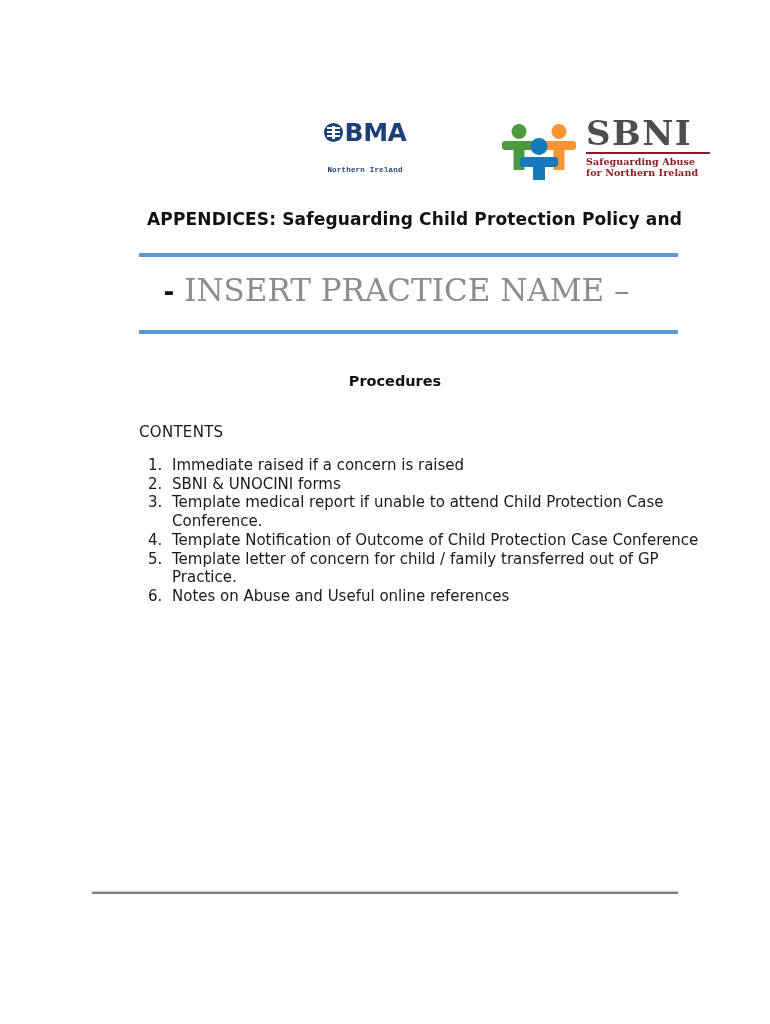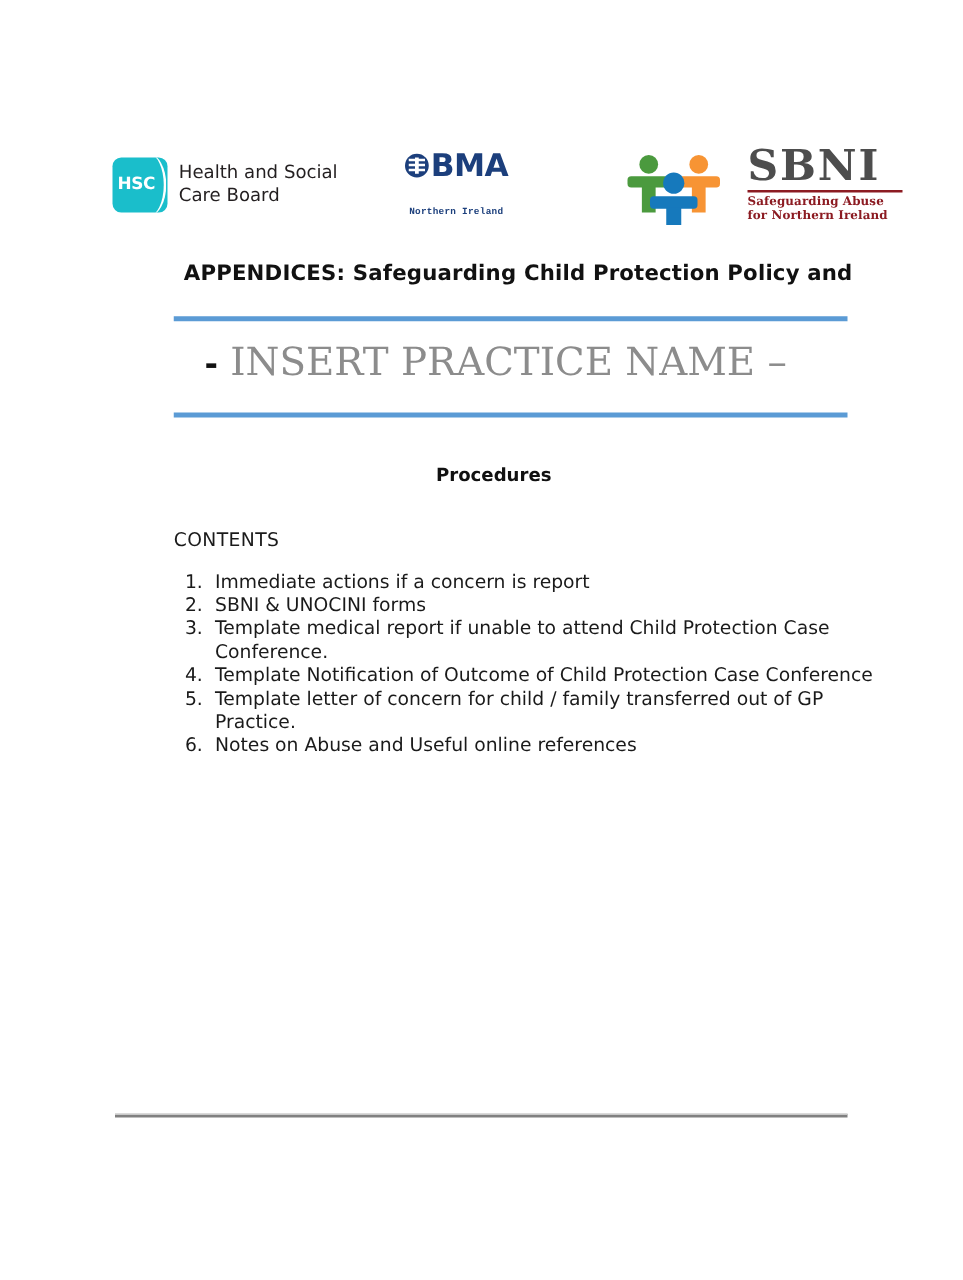--- a/index.html
+++ b/index.html
@@ -168,21 +168,21 @@
   .fig-orange { left: 42px; top: 8px; width: 34px; height: 46px; }
   .fig-orange .head { width: 15px; height: 15px; background: #F79434; }
   .fig-orange .arms { top: 17px; width: 34px; height: 9px; background: #F79434; }
   .fig-orange .stem { top: 25px; width: 11px; height: 21px; background: #F79434; }
   
   .fig-blue { left: 20px; top: 22px; width: 38px; height: 40px; z-index: 3; }
   .fig-blue .head { width: 17px; height: 17px; background: #1679BC; }
   .fig-blue .arms { top: 19px; width: 38px; height: 10px; background: #1679BC; }
   .fig-blue .stem { top: 28px; width: 12px; height: 14px; background: #1679BC; }
 
-  .sbni-text { margin-left: 20px; }
+  .sbni-text { margin-left: 8px; }
   .sbni-name {
     font-family: "DejaVu Serif", serif;
     font-weight: bold;
     font-size: 34px;
     line-height: 34px;
     color: #4D4D4D;
     letter-spacing: 1.5px;
   }
   .sbni-rule {
     height: 2px;
@@ -293,31 +293,20 @@
     height: 2px;
     background: #808080;
     border-top: 1px solid #c9c9c9;
   }
 </style>
 </head>
 <body>
 
 <div class="logo-strip">
 
-  <div class="hsc-logo">
-    <div class="hsc-mark">
-      <span class="hsc-text">HSC</span>
-      <span class="swoosh s1"></span>
-      <span class="swoosh s2"></span>
-    </div>
-    <div class="hsc-words">
-      <div>Health and Social</div>
-      <div>Care Board</div>
-    </div>
-  </div>
 
   <div class="bma-logo">
     <div class="bma-top">
       <span class="bma-roundel"></span>
       <span class="bma-letters">BMA</span>
     </div>
     <div class="bma-sub">Northern Ireland</div>
   </div>
 
   <div class="sbni-logo">
@@ -355,21 +344,21 @@
   <span class="lead-dash">-</span><span> INSERT PRACTICE NAME –</span>
 </div>
 
 <div class="blue-rule bottom"></div>
 
 <div class="procedures">Procedures</div>
 
 <div class="contents-heading">CONTENTS</div>
 
 <ol class="contents-list" id="contents-list">
-    <li>Immediate actions if a concern is report</li>
+    <li>Immediate raised if a concern is raised</li>
     <li>SBNI &amp; UNOCINI  forms</li>
     <li>Template medical report if unable to attend Child Protection Case Conference.</li>
     <li>Template Notification of Outcome of Child Protection Case Conference</li>
     <li>Template letter of concern for child / family transferred out of GP Practice.</li>
     <li>Notes on Abuse and Useful online references</li>
   </ol>
 
 <div class="footer-rule"></div>
 
 </body></html>

